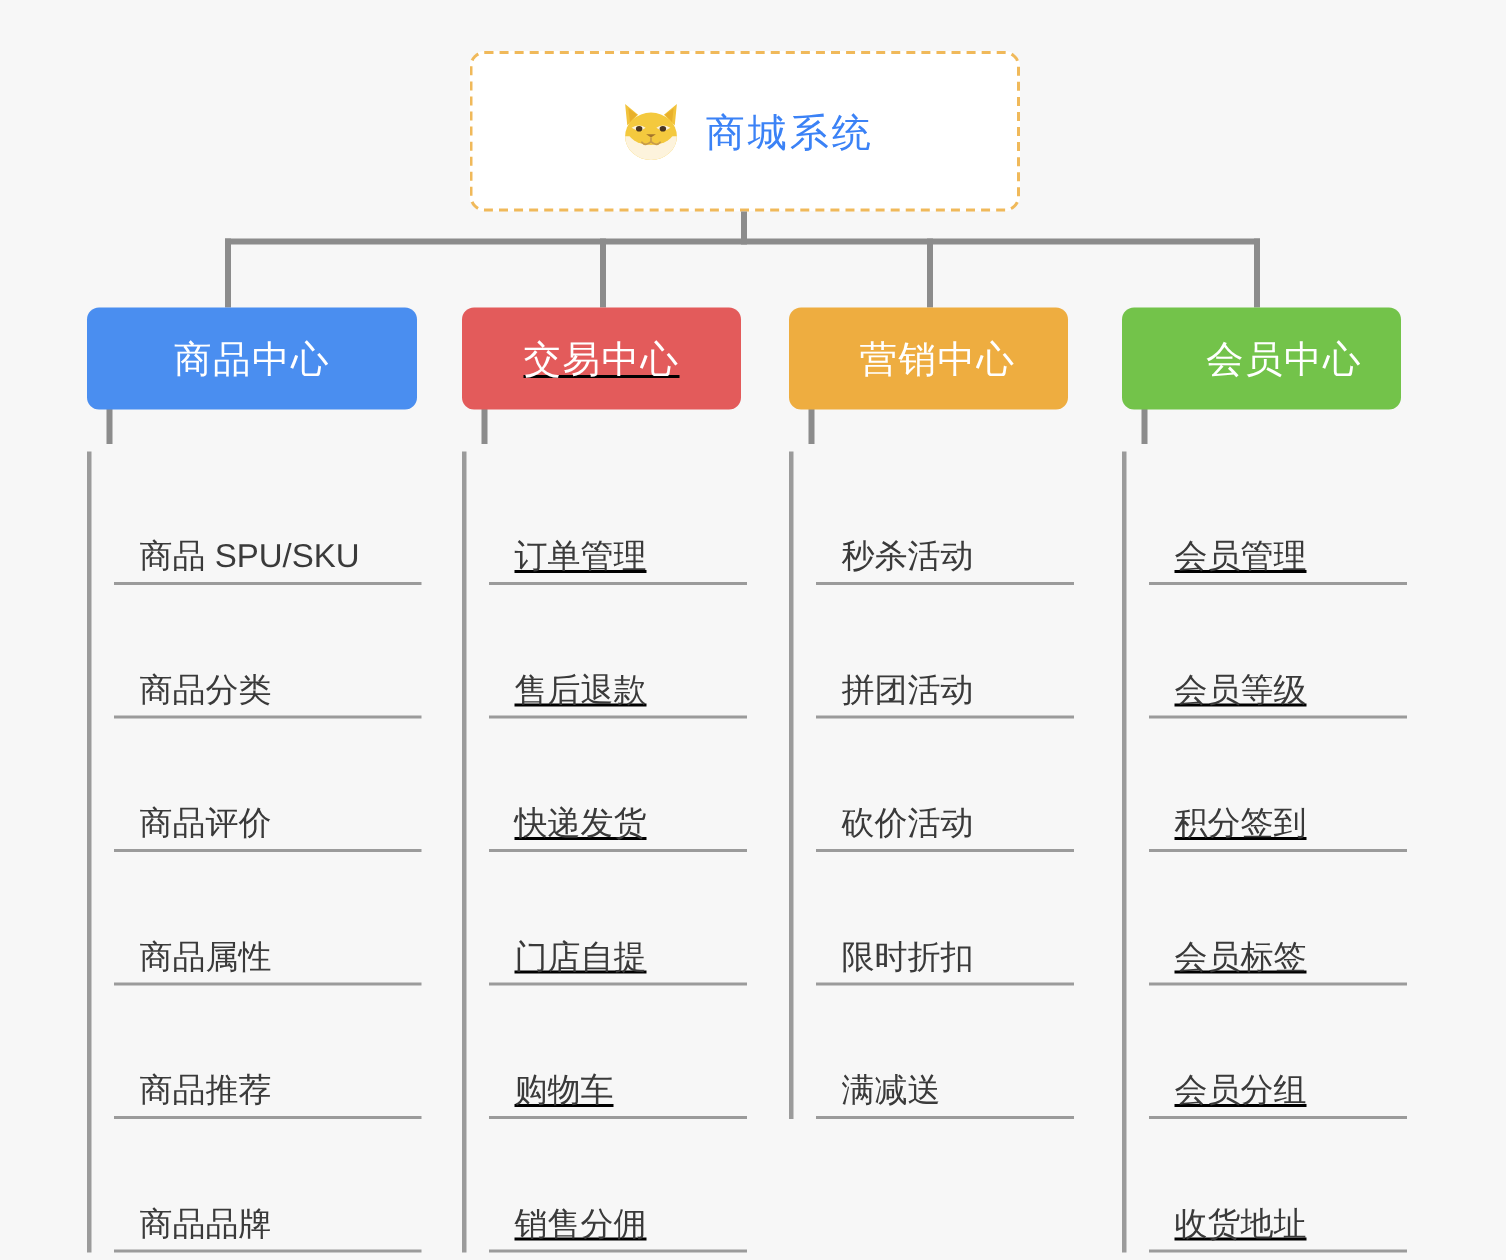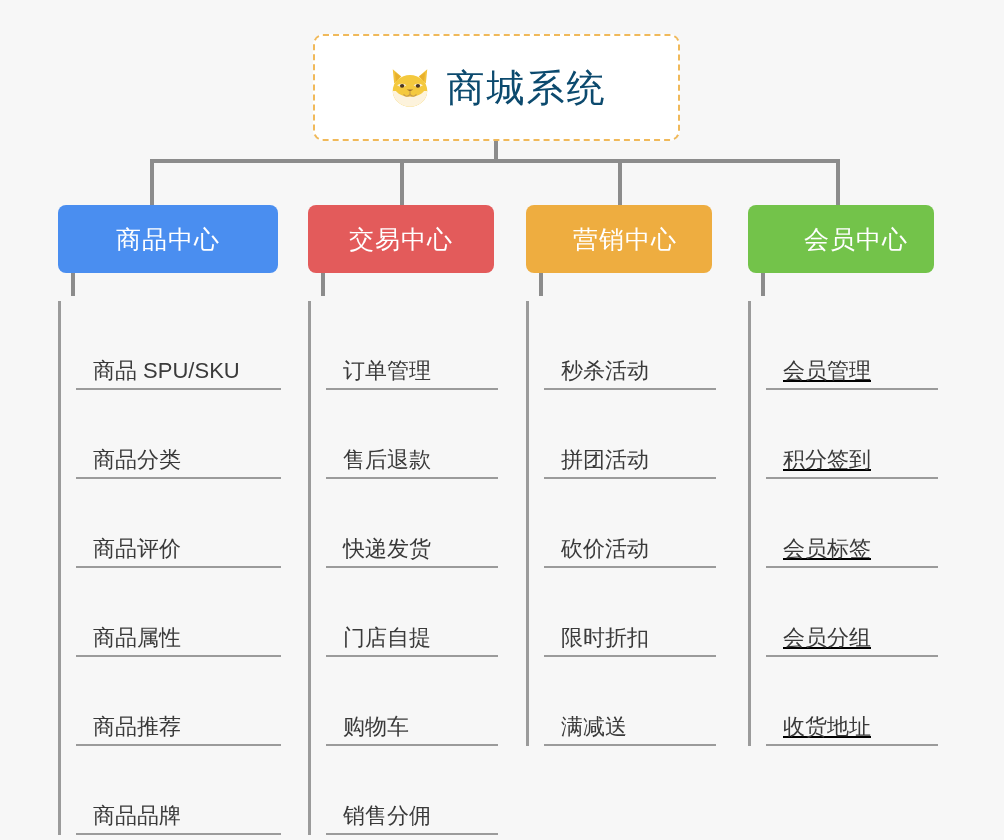--- a/index.html
+++ b/index.html
@@ -35,22 +35,22 @@
     justify-content: center;
     gap: 14px;
   }
   .root-icon {
     width: 46px;
     height: 46px;
     flex: 0 0 auto;
     display: block;
   }
   .root-title {
-    font-size: 38px;
-    color: #0c4a6e;
+    font-size: 26px;
+    color: #3b82f6;
     letter-spacing: 2px;
     line-height: 1;
     white-space: nowrap;
   }
 
   
   .connector {
     position: absolute;
     background: #8c8c8c;
   }
@@ -88,21 +88,21 @@
   .stub-2 { left: 321px; }
   .stub-3 { left: 539px; }
   .stub-4 { left: 761px; }
 
   
   .column {
     position: absolute;
     top: 205px;
   }
   .col-1 { left: 58px;  width: 220px; }
-  .col-2 { left: 308px; width: 186px; }
+  .col-2 { left: 308px; width: 186px; text-decoration: underline; }
   .col-3 { left: 526px; width: 186px; }
   .col-4 { left: 748px; width: 186px; }
 
   .category-header {
     box-sizing: border-box;
     height: 68px;
     border-radius: 8px;
     display: flex;
     align-items: center;
     justify-content: center;
@@ -260,20 +260,23 @@
 
   <div class="column col-4">
     <div class="category-header cat-member">
       <span>会员中心</span>
     </div>
     <div class="item-list">
       <div class="item">
           <span class="item-label">会员管理</span>
         </div>
       <div class="item">
+          <span class="item-label">会员等级</span>
+        </div>
+      <div class="item">
           <span class="item-label">积分签到</span>
         </div>
       <div class="item">
           <span class="item-label">会员标签</span>
         </div>
       <div class="item">
           <span class="item-label">会员分组</span>
         </div>
       <div class="item">
           <span class="item-label">收货地址</span>

